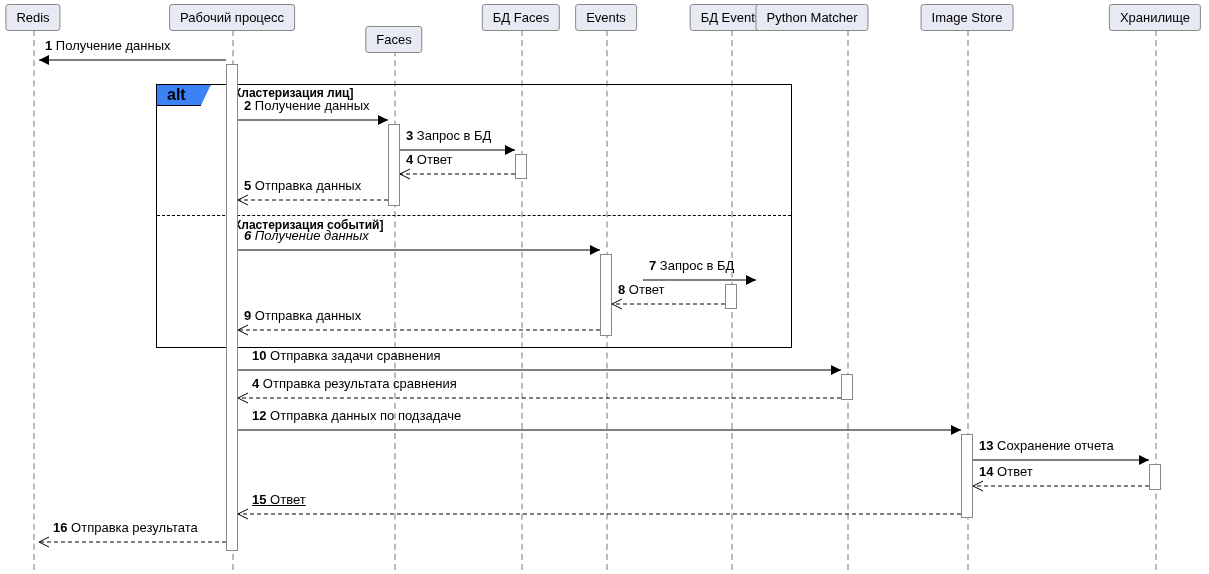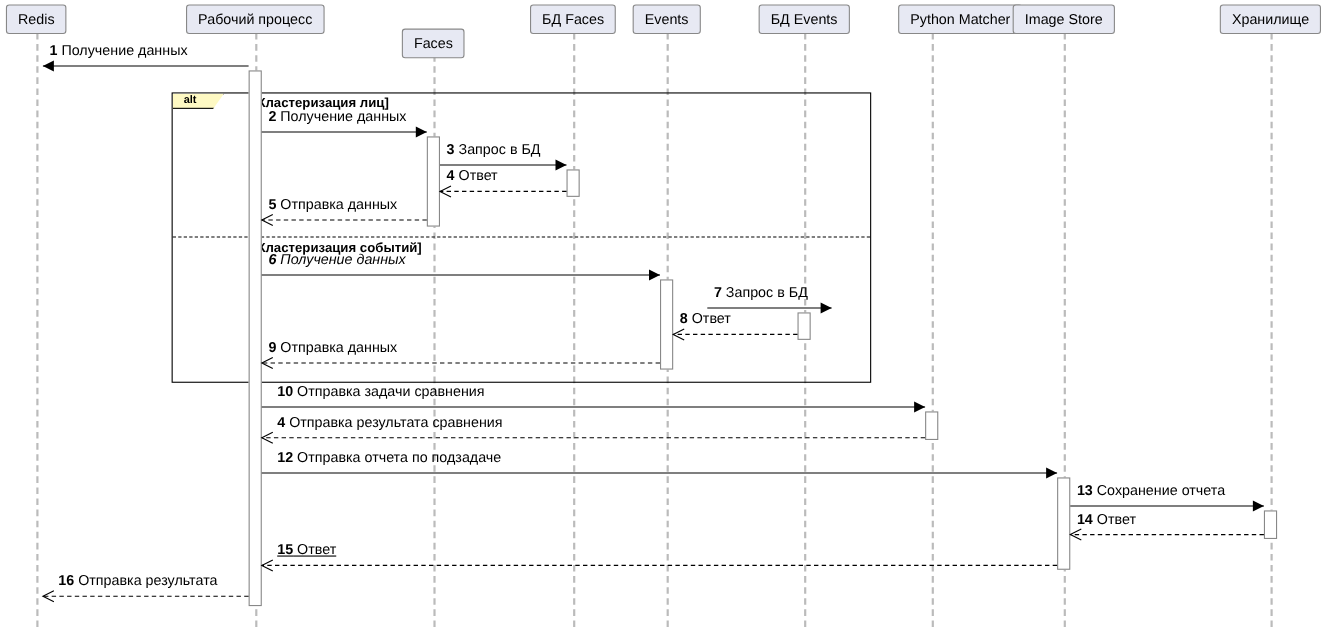--- a/index.html
+++ b/index.html
@@ -64,26 +64,26 @@
   .alt-box {
     position: absolute;
     border: 1px solid #000;
     z-index: 2;
     background: transparent;
   }
   .alt-tab {
     position: absolute;
     left: 0;
     top: 0;
-    background: #fef9c3;
+    background: #3b82f6;
     border-right: 1px solid #000;
     border-bottom: 1px solid #000;
     padding: 1px 24px 1px 10px;
     font-weight: bold;
-    font-size: 10px;
+    font-size: 16px;
     clip-path: polygon(0 0, 100% 0, calc(100% - 10px) 100%, 0 100%);
   }
   .alt-guard {
     position: absolute;
     font-weight: bold;
     font-size: 12px;
     white-space: nowrap;
   }
   .alt-sep {
     position: absolute;
@@ -101,21 +101,21 @@
     <div class="participant" style="left: 232px;"><span>Рабочий процесс</span></div>
     <div class="lifeline" style="left: 232px;"></div>
     <div class="participant" style="left: 394px; margin-top: 22px;"><span>Faces</span></div>
     <div class="lifeline" style="left: 394px;"></div>
     <div class="participant" style="left: 521px;"><span>БД Faces</span></div>
     <div class="lifeline" style="left: 521px;"></div>
     <div class="participant" style="left: 606px;"><span>Events</span></div>
     <div class="lifeline" style="left: 606px;"></div>
     <div class="participant" style="left: 731px;"><span>БД Events</span></div>
     <div class="lifeline" style="left: 731px;"></div>
-    <div class="participant" style="left: 873px;"><span>Python Matcher</span></div>
+    <div class="participant" style="left: 812px;"><span>Python Matcher</span></div>
     <div class="lifeline" style="left: 847px;"></div>
     <div class="participant" style="left: 967px;"><span>Image Store</span></div>
     <div class="lifeline" style="left: 967px;"></div>
     <div class="participant" style="left: 1155px;"><span>Хранилище</span></div>
     <div class="lifeline" style="left: 1155px;"></div>
     <div class="alt-box" style="left: 156px; top: 84px; width: 634px; height: 262px;">
       <div class="alt-tab">alt</div>
       <div class="alt-sep" style="top: 130px;"></div>
     </div>
     <div class="alt-guard" style="left: 230px; top: 86px;">[Кластеризация лиц]</div>
@@ -203,21 +203,21 @@
         <line x1="603" x2="0" y1="6" y2="6" stroke="#000" stroke-width="1" stroke-dasharray="4,3"></line>
         <path d="M10,1 L0,6 L10,11" fill="none" stroke="#000" stroke-width="1"></path>
       </svg>
       <div class="label" style="left: 14px;"><span class="num">4</span><span> Отправка результата сравнения</span></div>
     </div>
     <div class="msg" style="left: 238px; top: 424px; width: 723px;">
       <svg width="723" height="12">
         <line x1="0" x2="723" y1="6" y2="6" stroke="#000" stroke-width="1"></line>
         <path d="M723,6 L713,1 L713,11 Z" fill="#000"></path>
       </svg>
-      <div class="label" style="left: 14px;"><span class="num">12</span><span> Отправка отчета по подзадаче</span></div>
+      <div class="label" style="left: 14px;"><span class="num">12</span><span> Отправка данных по подзадаче</span></div>
     </div>
     <div class="msg" style="left: 973px; top: 454px; width: 176px;">
       <svg width="176" height="12">
         <line x1="0" x2="176" y1="6" y2="6" stroke="#000" stroke-width="1"></line>
         <path d="M176,6 L166,1 L166,11 Z" fill="#000"></path>
       </svg>
       <div class="label" style="left: 6px;"><span class="num">13</span><span> Сохранение отчета</span></div>
     </div>
     <div class="msg" style="left: 973px; top: 480px; width: 176px;">
       <svg width="176" height="12">

